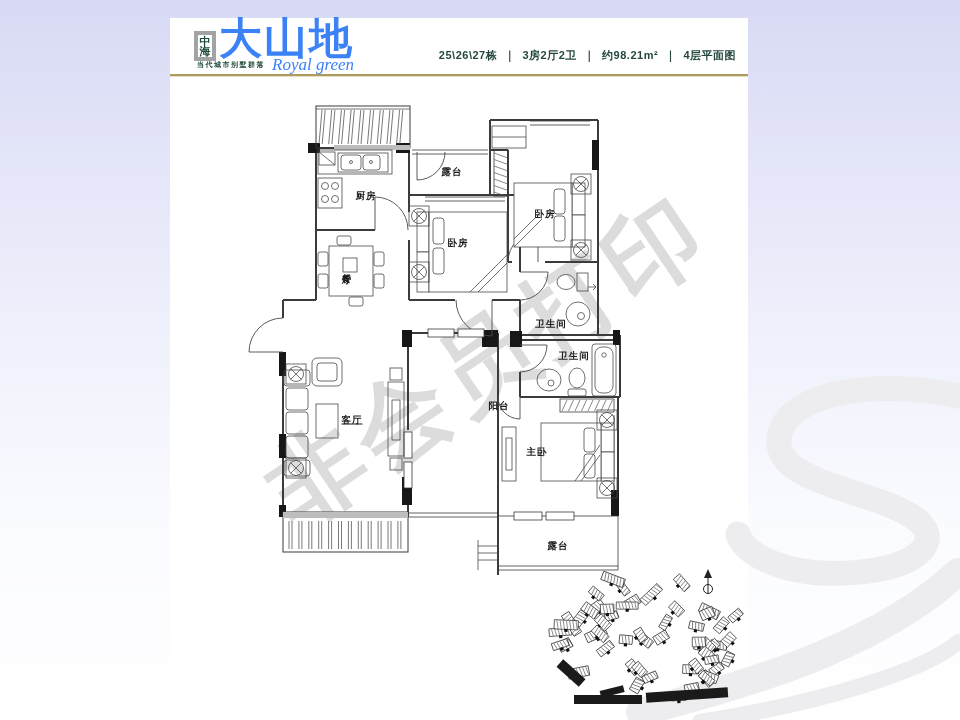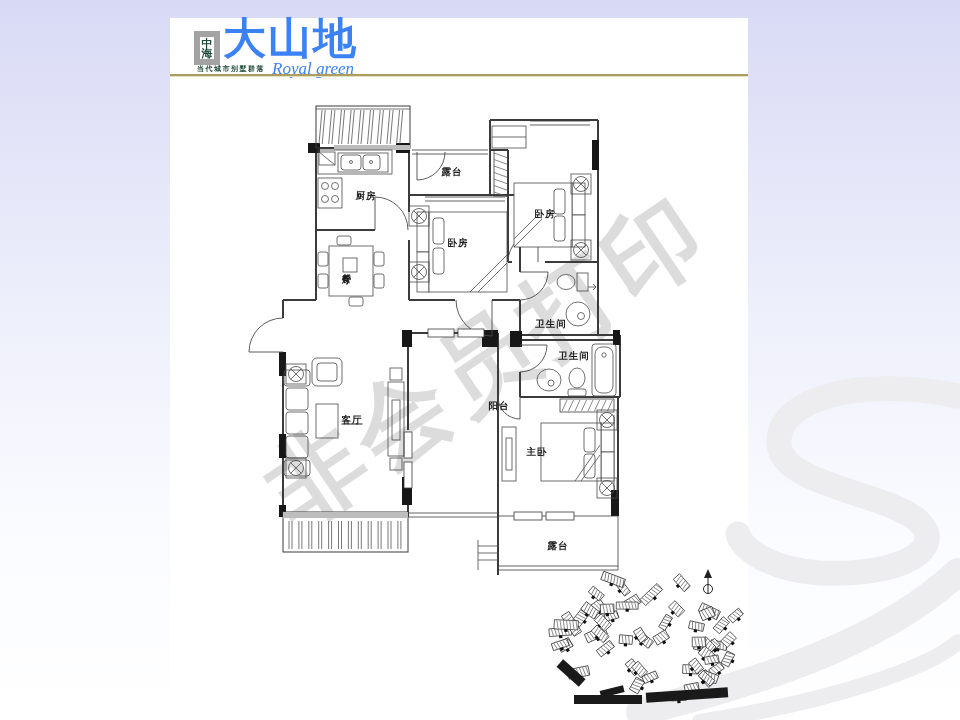--- a/index.html
+++ b/index.html
@@ -15,21 +15,21 @@
   #labels{position:absolute;left:0;top:0;width:848px;height:720px;z-index:5;pointer-events:none;}
   .rlabel{position:absolute;transform:translate(-50%,-50%);font-size:9.5px;font-weight:bold;
     color:#1c1c1c;letter-spacing:1px;white-space:nowrap;}
   .rlabel.vertical{writing-mode:vertical-rl;letter-spacing:2px;}
   
   .header{position:absolute;left:0;top:0;right:0;height:60px;z-index:6;}
   .gold-rule{position:absolute;left:0;right:0;top:56px;height:2px;background:#ab9d62;
     box-shadow:0 1px 0 #e6dfc0;}
   .logo{position:absolute;left:24px;top:0px;}
   .logo-row{display:flex;align-items:flex-start;}
-  .logo-box{width:14px;border:6px solid #a3a3a3;color:#1e4a38;font-size:11px;line-height:10px;
+  .logo-box{width:14px;border:4px solid #a3a3a3;color:#1e4a38;font-size:11px;line-height:10px;
     font-weight:bold;text-align:center;word-break:break-all;padding:1px 0;margin-top:13px;}
   .logo-large{font-size:43px;line-height:42px;font-weight:bold;color:#3b82f6;
     font-family:"Liberation Serif","DejaVu Serif",serif;letter-spacing:2px;margin-left:3px;}
   .logo-sub{display:flex;align-items:center;gap:7px;margin-top:-6px;padding-left:3px;}
   .tagline{font-size:7px;color:#1e4a38;letter-spacing:1.5px;font-weight:bold;}
   .script-name{font-size:17px;color:#3b82f6;font-style:italic;
     font-family:"Liberation Serif","DejaVu Serif",serif;}
   .info{position:absolute;right:12px;top:30px;font-size:11px;font-weight:bold;color:#24473f;
     letter-spacing:0.5px;}
   .info .sep{margin:0 7px;color:#24473f;}
@@ -51,20 +51,23 @@
   <div class="header">
     <div class="logo">
       <div class="logo-row">
         <div class="logo-box">中海</div>
         <div class="logo-large">大山地</div>
       </div>
       <div class="logo-sub">
         <span class="tagline">当代城市别墅群落</span>
         <span class="script-name">Royal green</span>
       </div>
+    </div>
+    <div class="info">
+      <span>25\26\27栋</span><span class="sep">｜</span><span>3房2厅2卫</span><span class="sep">｜</span><span>约98.21m²</span><span class="sep">｜</span><span>4层平面图</span>
     </div>
     <div class="gold-rule"></div>
   </div>
 </div>
 
 <div class="watermark">非会员打印</div>
 
 <svg id="plan" width="960" height="720" viewBox="0 0 960 720">
 
   <g stroke="#3b3b3b" stroke-width="2" fill="none">

